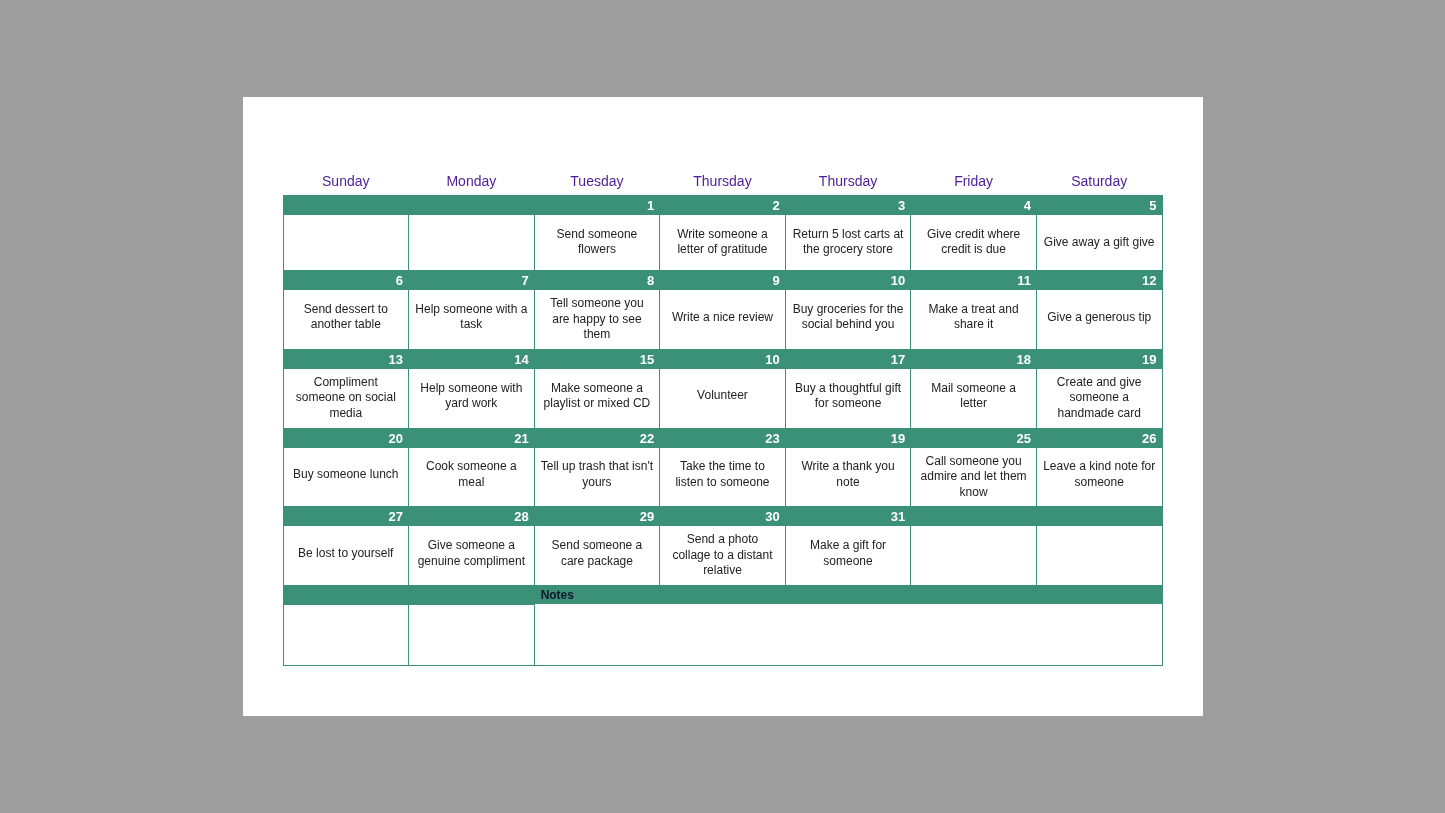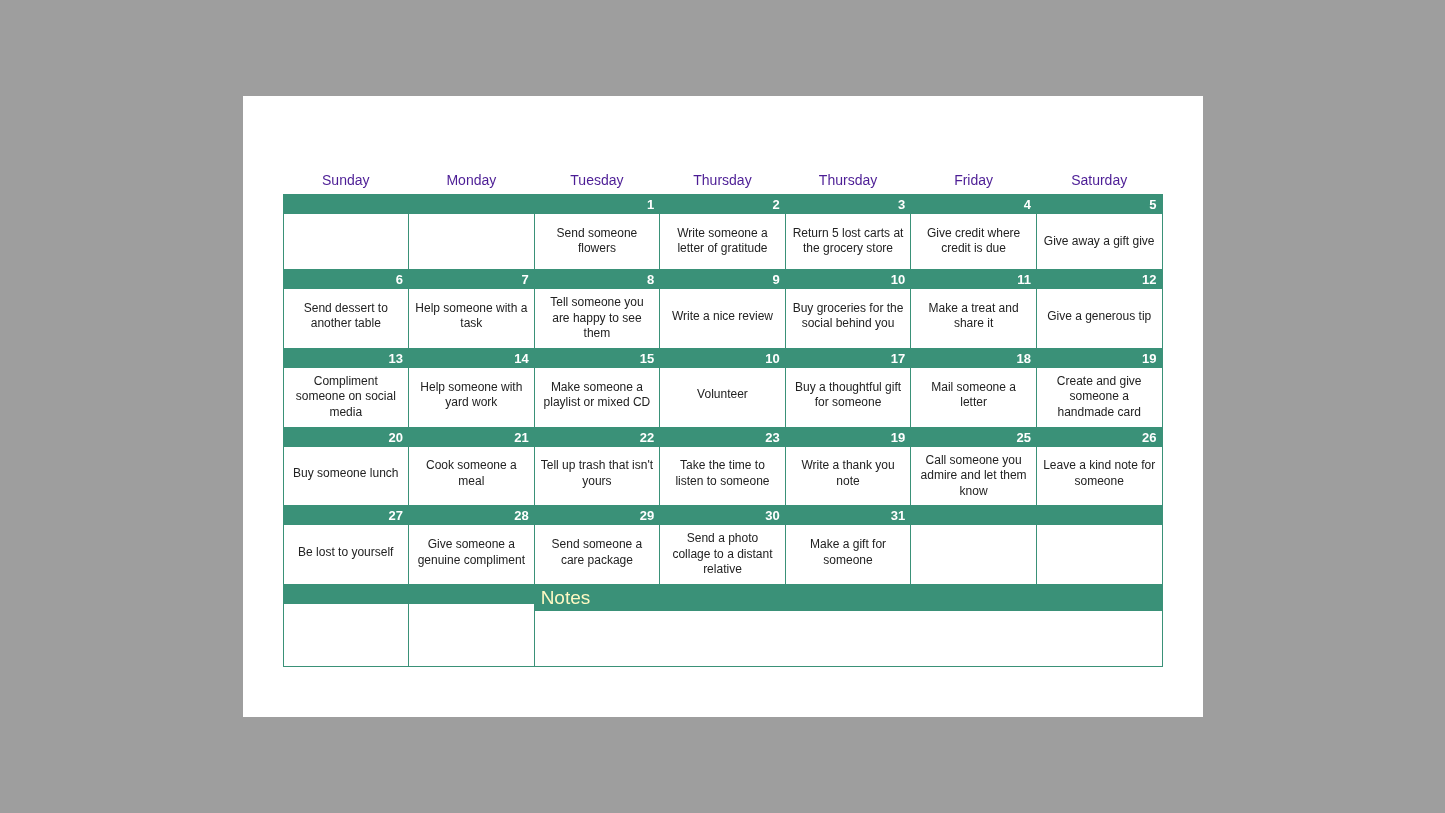--- a/index.html
+++ b/index.html
@@ -79,23 +79,23 @@
     .empty-cell .cell-body {
       min-height: 55px;
     }
     .notes-cell {
       border: 1.5px solid #3a9178;
       vertical-align: top;
       padding: 0;
     }
     .notes-header {
       background: #3a9178;
-      color: #fef9c3;
-      font-size: 19px;
-      font-weight: normal;
+      color: #0f172a;
+      font-size: 12px;
+      font-weight: bold;
       padding: 2px 6px;
     }
     .notes-body {
       min-height: 55px;
       padding: 6px;
     }
     .bottom-row td {
       border: 1.5px solid #3a9178;
     }
     .bottom-row .cell-header {

